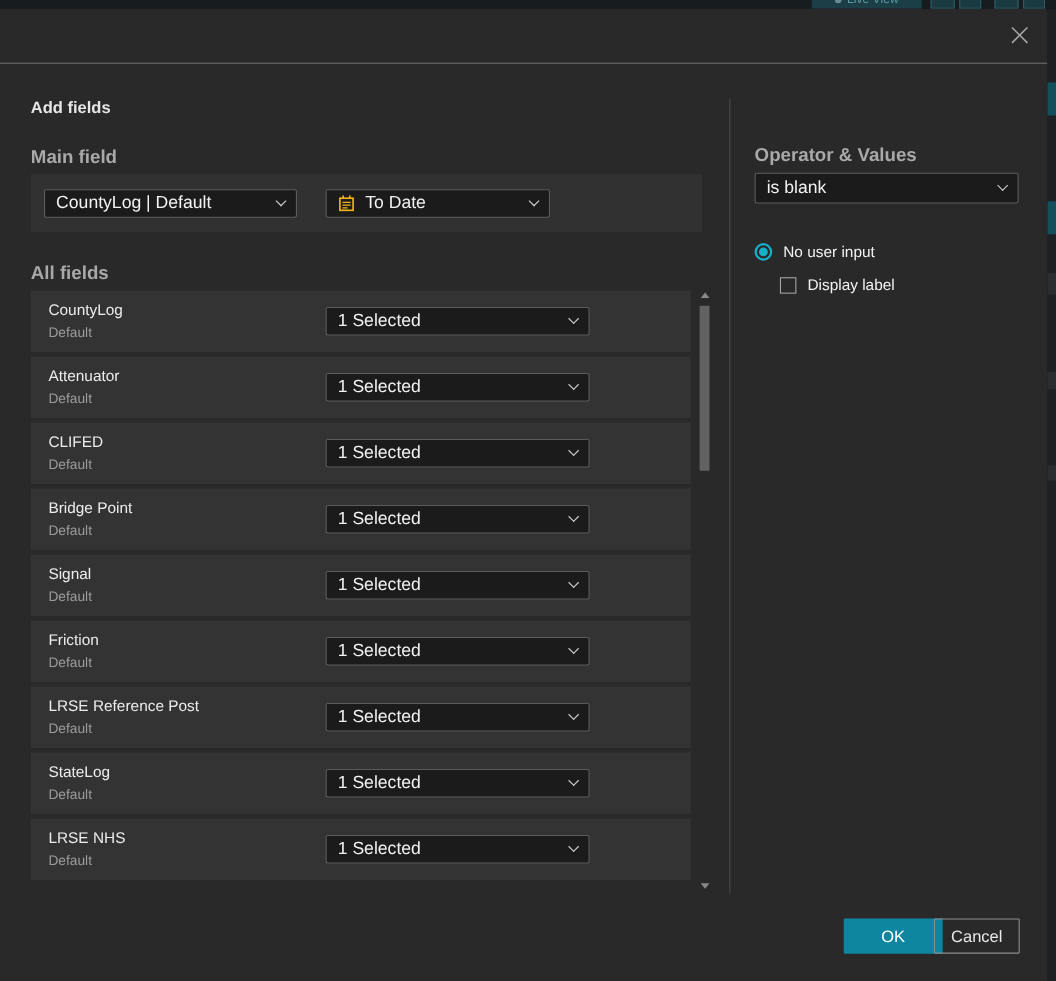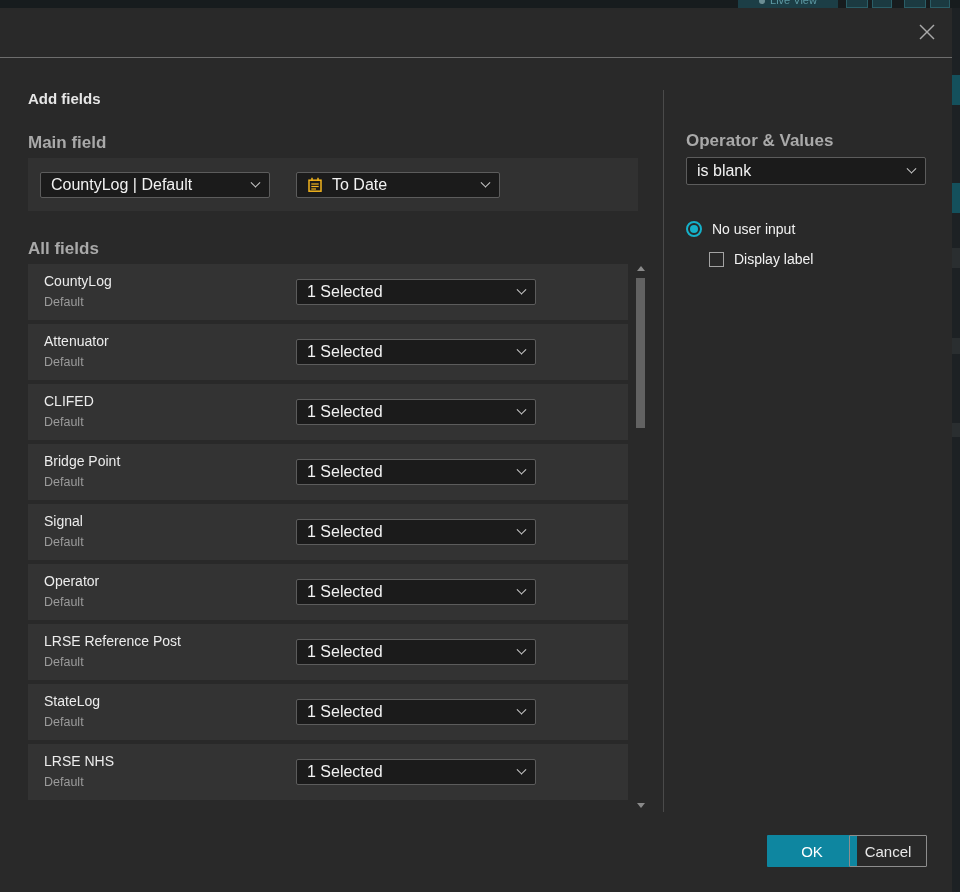--- a/index.html
+++ b/index.html
@@ -163,21 +163,21 @@
   <div class="row">
     <div class="row-name">Signal</div>
     <div class="row-sub">Default</div>
     <div class="dd">
       <span>1 Selected</span>
       <span class="chev"></span>
     </div>
   </div>
 
   <div class="row">
-    <div class="row-name">Operator</div>
+    <div class="row-name">Friction</div>
     <div class="row-sub">Default</div>
     <div class="dd">
       <span>1 Selected</span>
       <span class="chev"></span>
     </div>
   </div>
 
   <div class="row">
     <div class="row-name">LRSE Reference Post</div>
     <div class="row-sub">Default</div>

